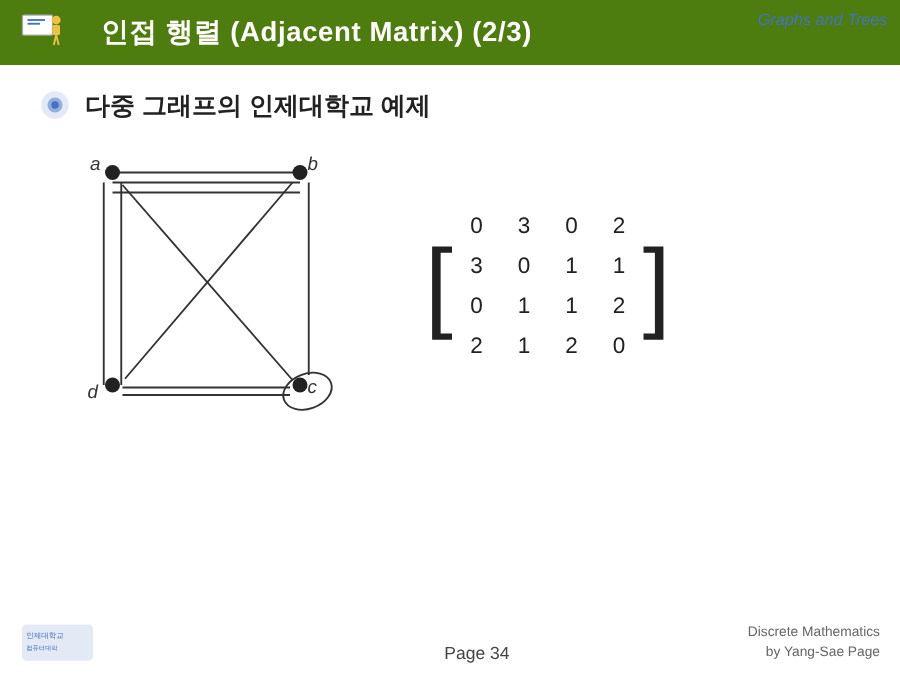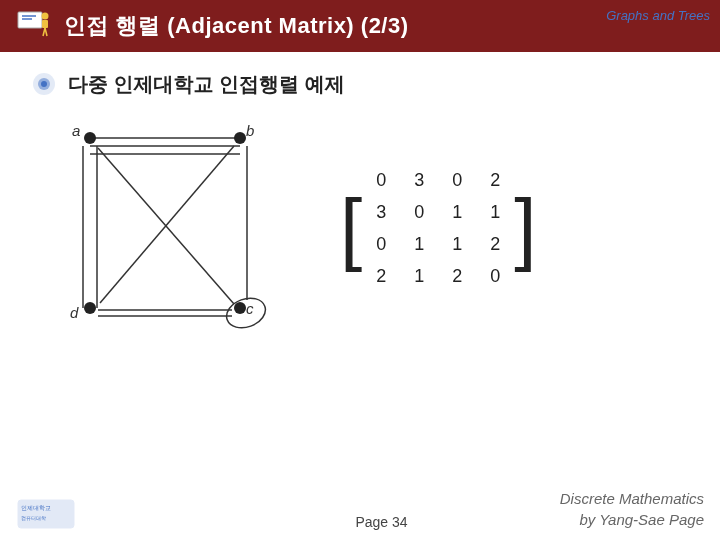--- a/index.html
+++ b/index.html
@@ -7,25 +7,26 @@
       width: 720px;
       height: 540px;
       background: #fff;
       font-family: Arial, sans-serif;
       overflow: hidden;
       position: relative;
     }
 
     
     #header {
-      background: #7f1d1d;
+      background: #4d7c0f;
       padding: 12px 16px;
       display: flex;
       align-items: center;
       height: 52px;
+      gap: 17px;
     }
     #header-icon {
       width: 36px;
       height: 36px;
       margin-right: 12px;
       flex-shrink: 0;
     }
     #header-title {
       color: #fff;
       font-size: 22px;
@@ -129,23 +130,22 @@
       color: #444;
       margin-left: 43px;
     }
     #footer-right {
       position: absolute;
       right: 16px;
       bottom: 0;
       text-align: right;
     }
     #footer-right-text {
-      font-size: 15px;
+      font-size: 11px;
       color: #666;
-      font-style: italic;
       line-height: 1.4;
       text-align: right;
     }
   </style>
 </head>
 <body>
 
 <div id="header">
 
   <svg id="header-icon" viewBox="0 0 36 36">
@@ -163,21 +163,21 @@
 <div id="graphs-trees-label">Graphs and Trees</div>
 
 <div id="content">
   <div id="subtitle-row">
 
     <svg id="bullet-icon" viewBox="0 0 28 28">
       <circle cx="14" cy="14" r="11" fill="#4472C4" opacity="0.15"></circle>
       <circle cx="14" cy="14" r="6" fill="#4472C4" opacity="0.5"></circle>
       <circle cx="14" cy="14" r="3" fill="#4472C4"></circle>
     </svg>
-    <span id="subtitle-text">다중 인제대학교 인접행렬 예제</span>
+    <span id="subtitle-text">다중 그래프의 인제대학교 예제</span>
   </div>
 
   <div id="diagram-area">
 
     <svg id="graph-svg" width="230" height="220" viewBox="0 0 230 220">
 
       <line x1="40" y1="28" x2="190" y2="28" stroke="#333" stroke-width="1.5"></line>
       <line x1="40" y1="20" x2="190" y2="20" stroke="#333" stroke-width="1.5"></line>
       <line x1="40" y1="36" x2="190" y2="36" stroke="#333" stroke-width="1.5"></line>
 

